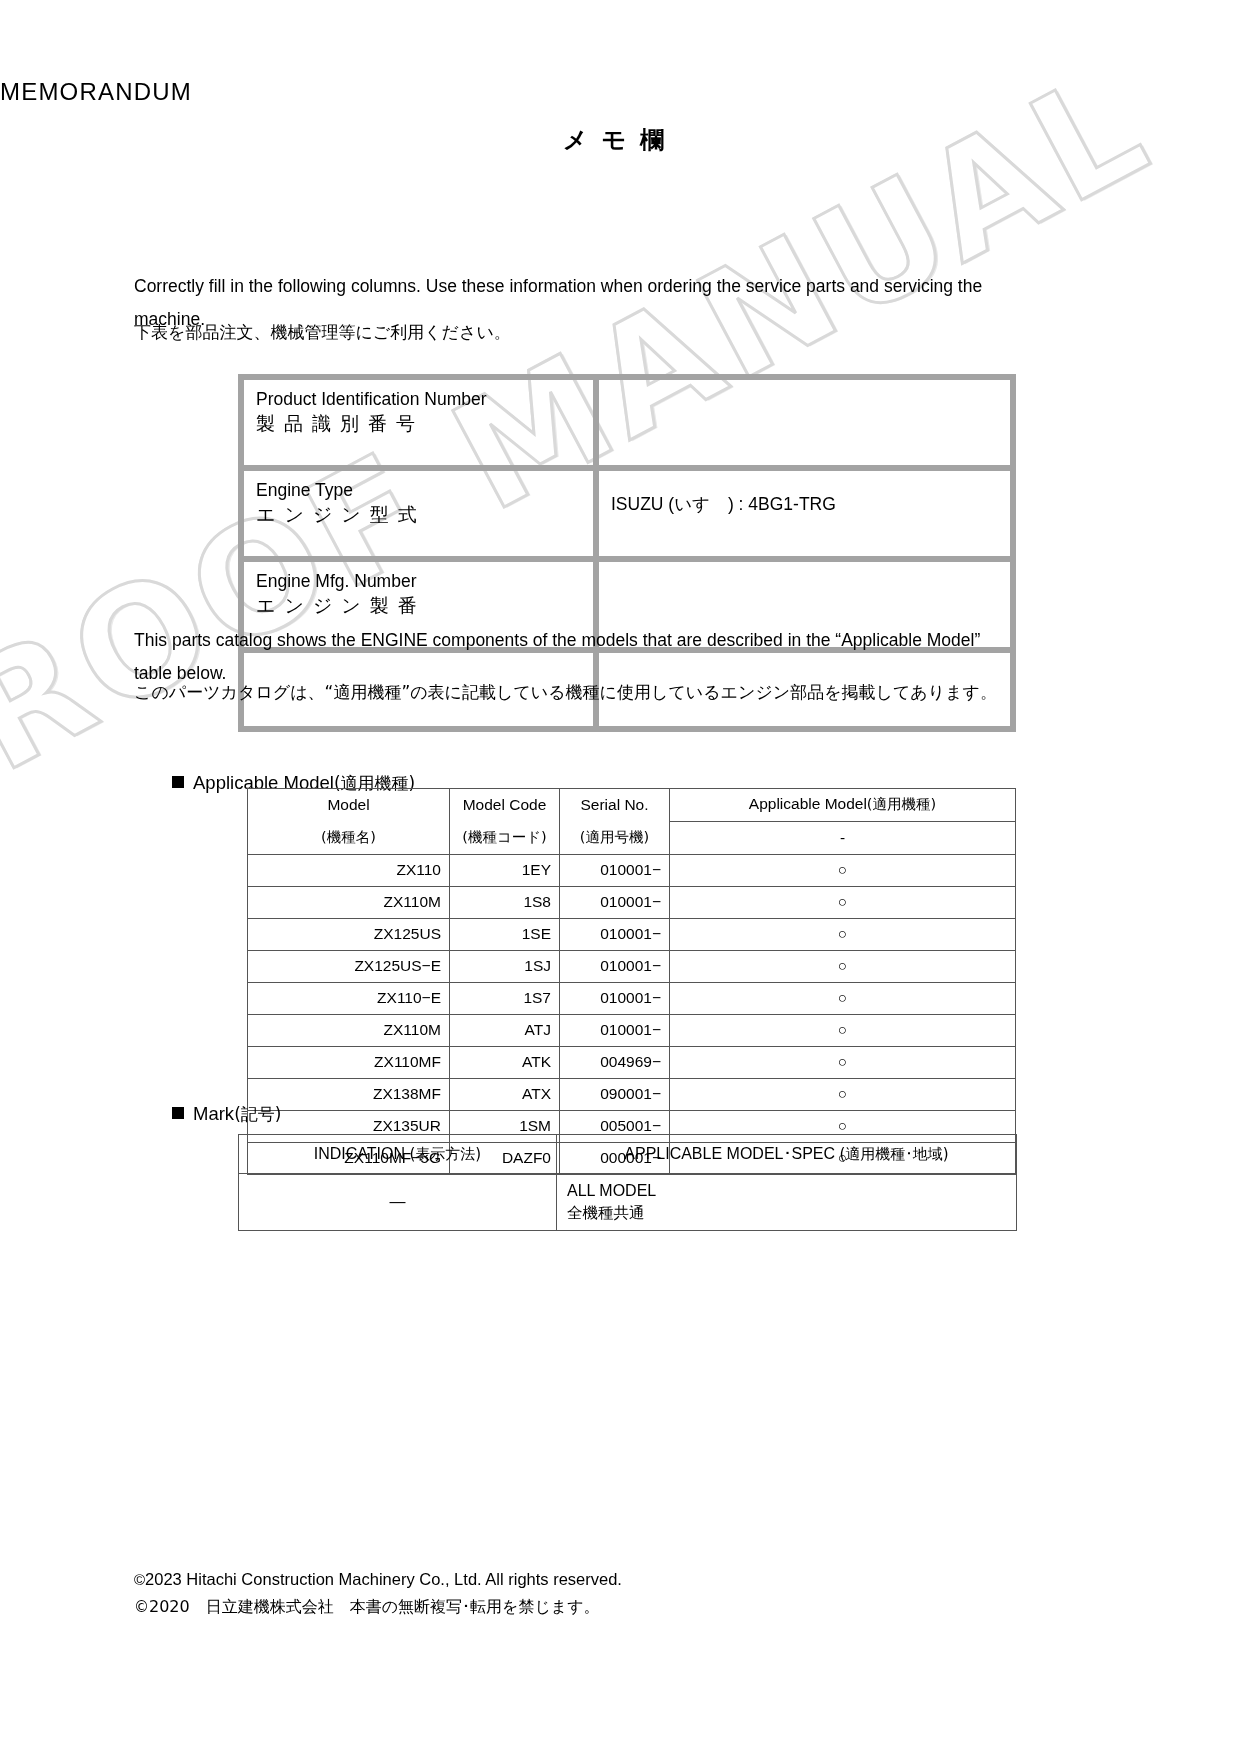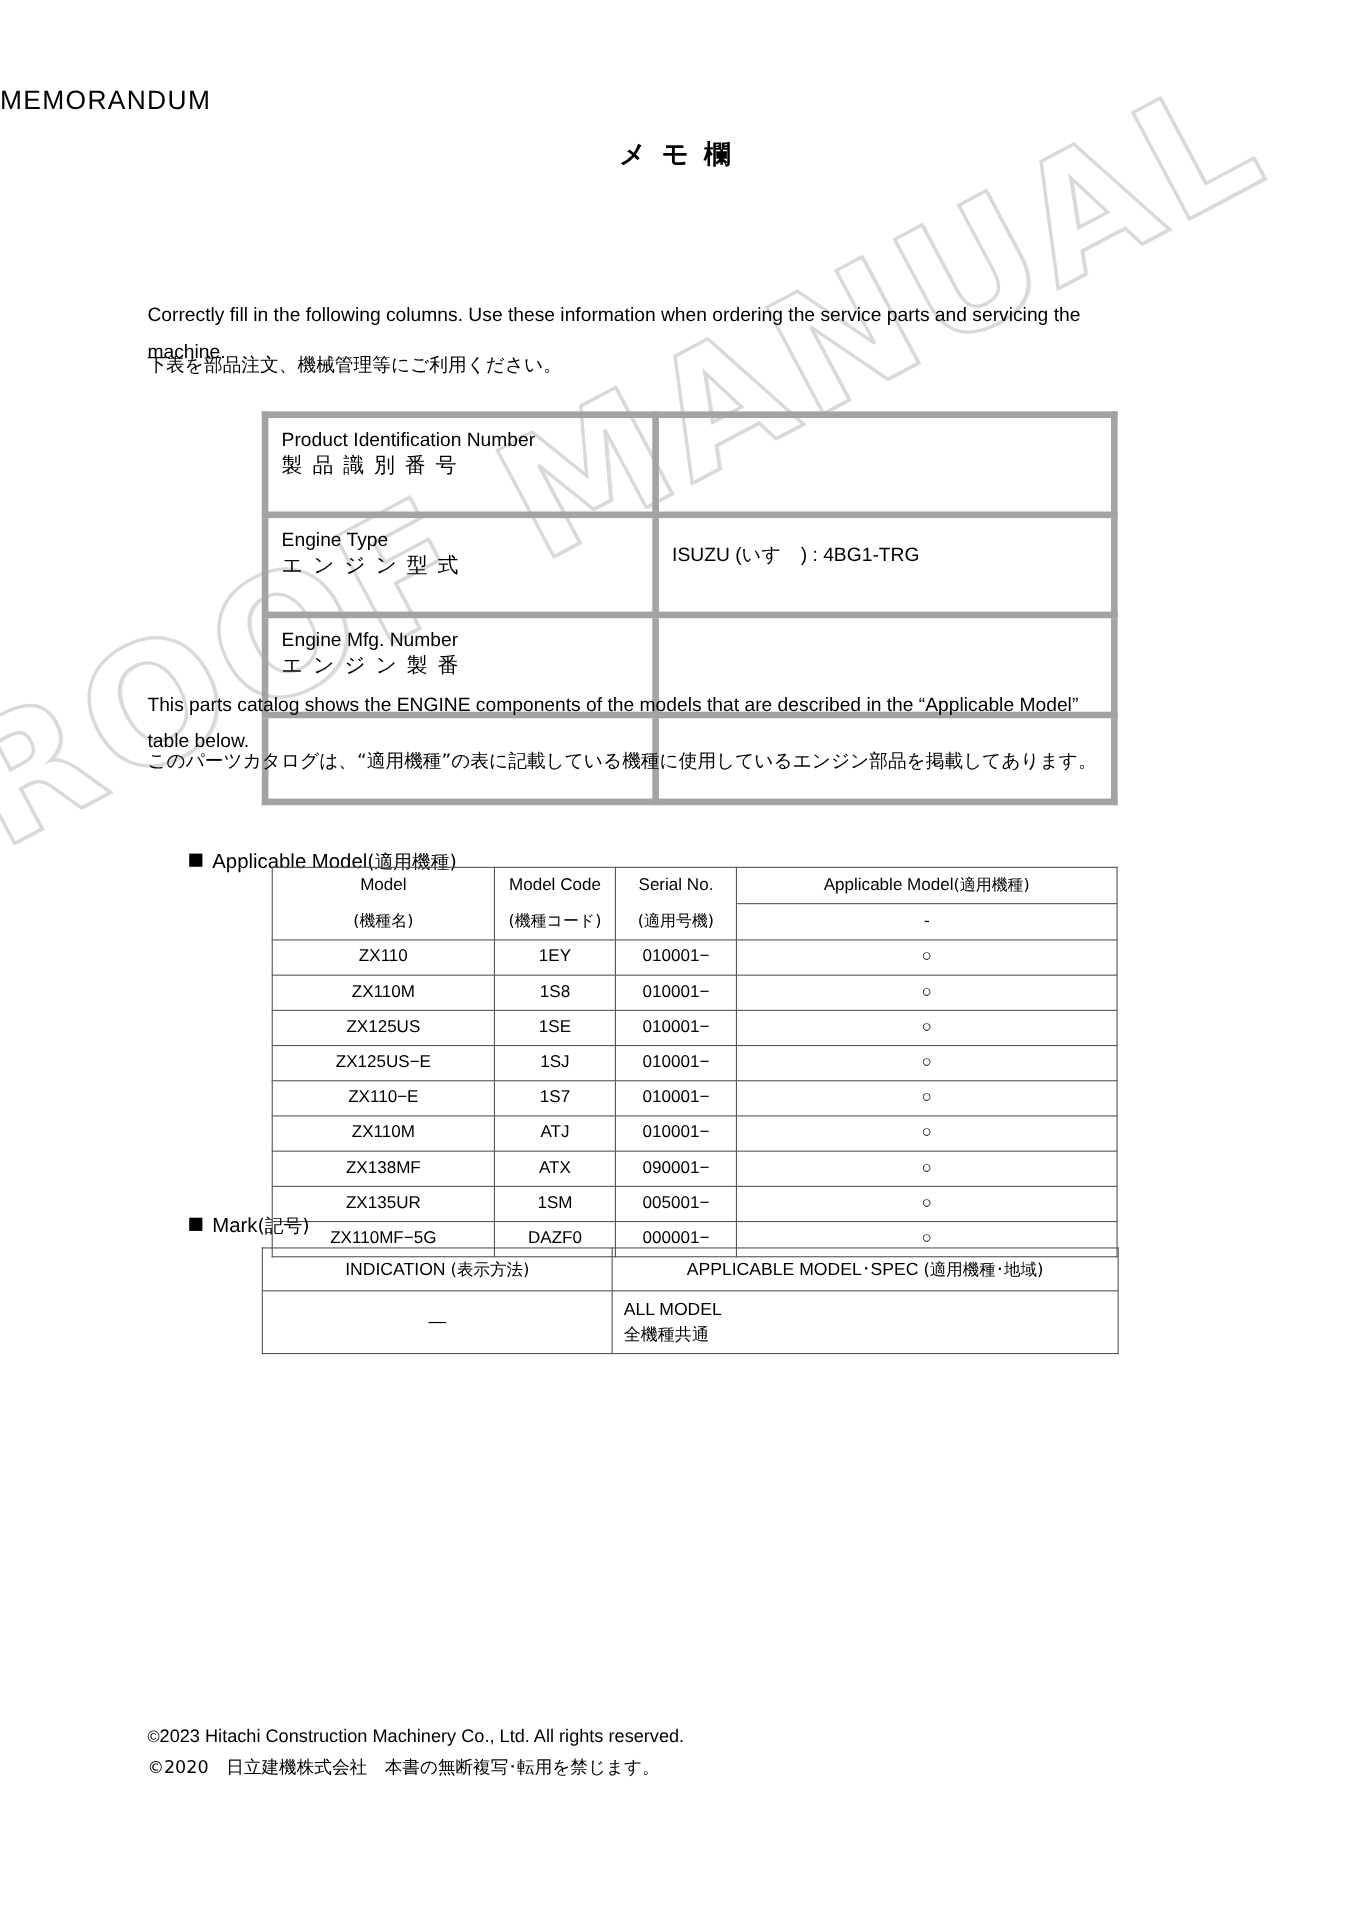--- a/index.html
+++ b/index.html
@@ -143,21 +143,21 @@
   .model-table col.c3 { width: 110px; }
   .model-table col.c4 { width: 346px; }
 
   .mt-head-en { text-align: center; height: 26px; }
   .mt-head-jp { text-align: center; height: 26px; font-family: "DejaVu Sans", sans-serif; font-size: 14.5px; }
   .mt-head-span { text-align: center; vertical-align: middle; }
   .mt-head-span .jpsm { font-family: "DejaVu Sans", sans-serif; font-size: 14.5px; }
   .mt-dash { text-align: center; height: 26px; }
   .model-table td.data { height: 25px; }
   .model-table td.cx { text-align: center; }
-  .model-table td.leftcell { text-align: center; }
+  .model-table td.leftcell { text-align: right; }
 
   
   .nb-bottom { border-bottom: none !important; }
   .nb-top { border-top: none !important; }
 
   
   .mark-table {
     position: absolute;
     left: 238px;
     top: 1056px;
@@ -306,20 +306,26 @@
           <td class="data leftcell">010001−</td>
           <td class="data cx">○</td>
         </tr>
         <tr>
           <td class="data leftcell">ZX110M</td>
           <td class="data leftcell">ATJ</td>
           <td class="data leftcell">010001−</td>
           <td class="data cx">○</td>
         </tr>
         <tr>
+          <td class="data leftcell">ZX110MF</td>
+          <td class="data leftcell">ATK</td>
+          <td class="data leftcell">004969−</td>
+          <td class="data cx">○</td>
+        </tr>
+        <tr>
           <td class="data leftcell">ZX138MF</td>
           <td class="data leftcell">ATX</td>
           <td class="data leftcell">090001−</td>
           <td class="data cx">○</td>
         </tr>
         <tr>
           <td class="data leftcell">ZX135UR</td>
           <td class="data leftcell">1SM</td>
           <td class="data leftcell">005001−</td>
           <td class="data cx">○</td>

